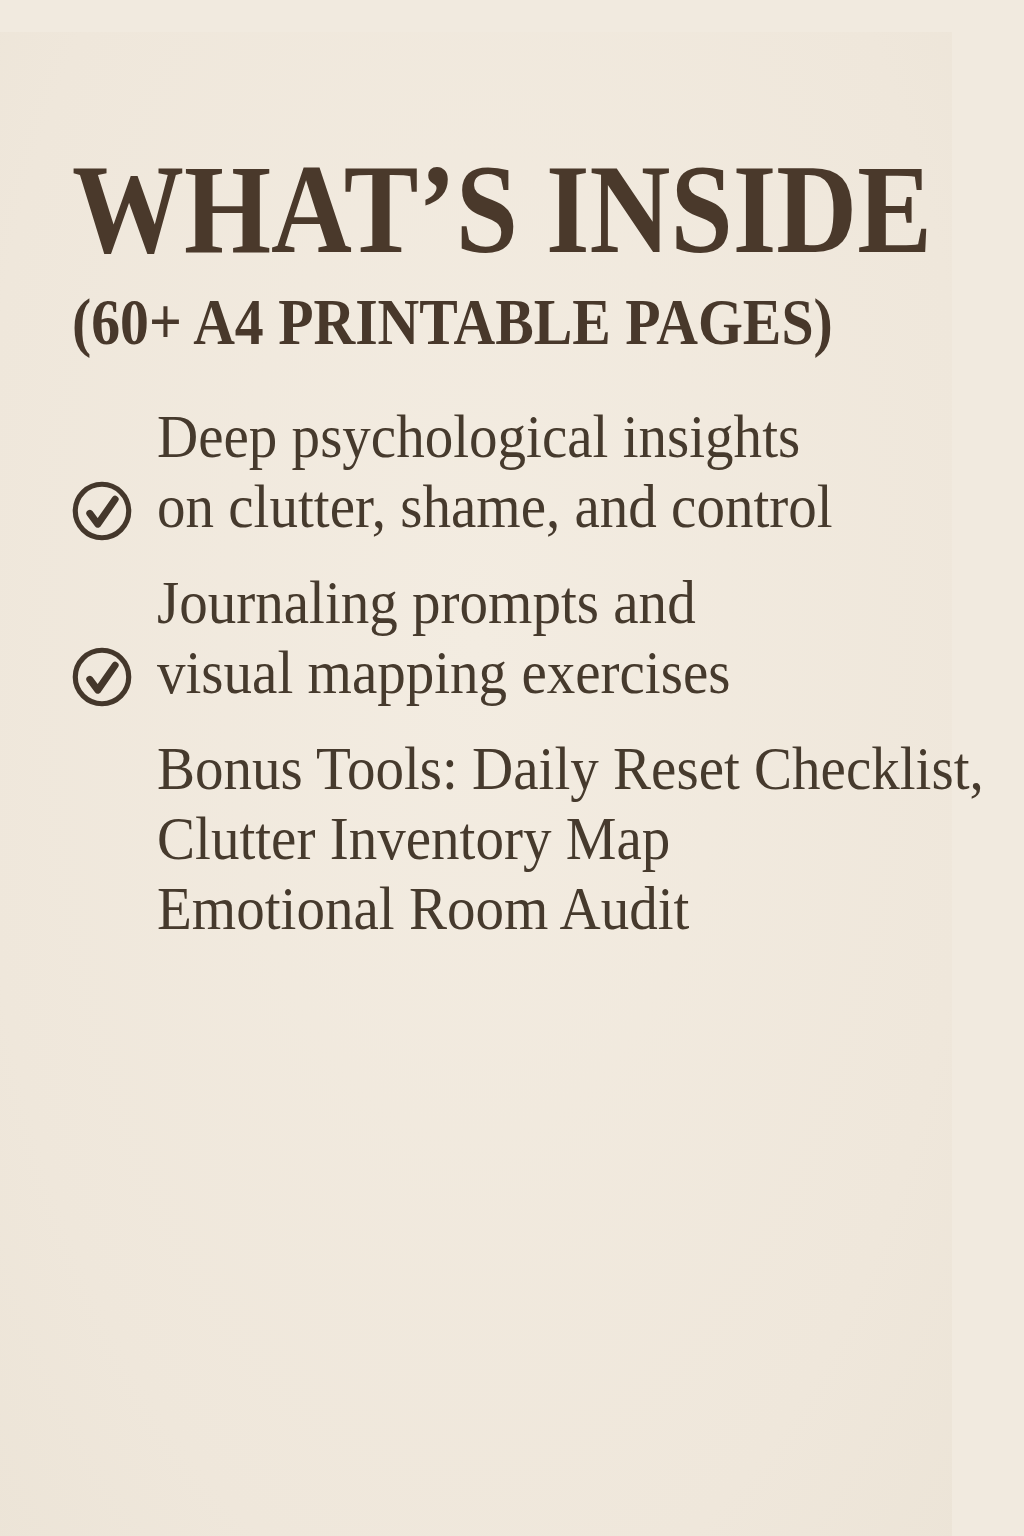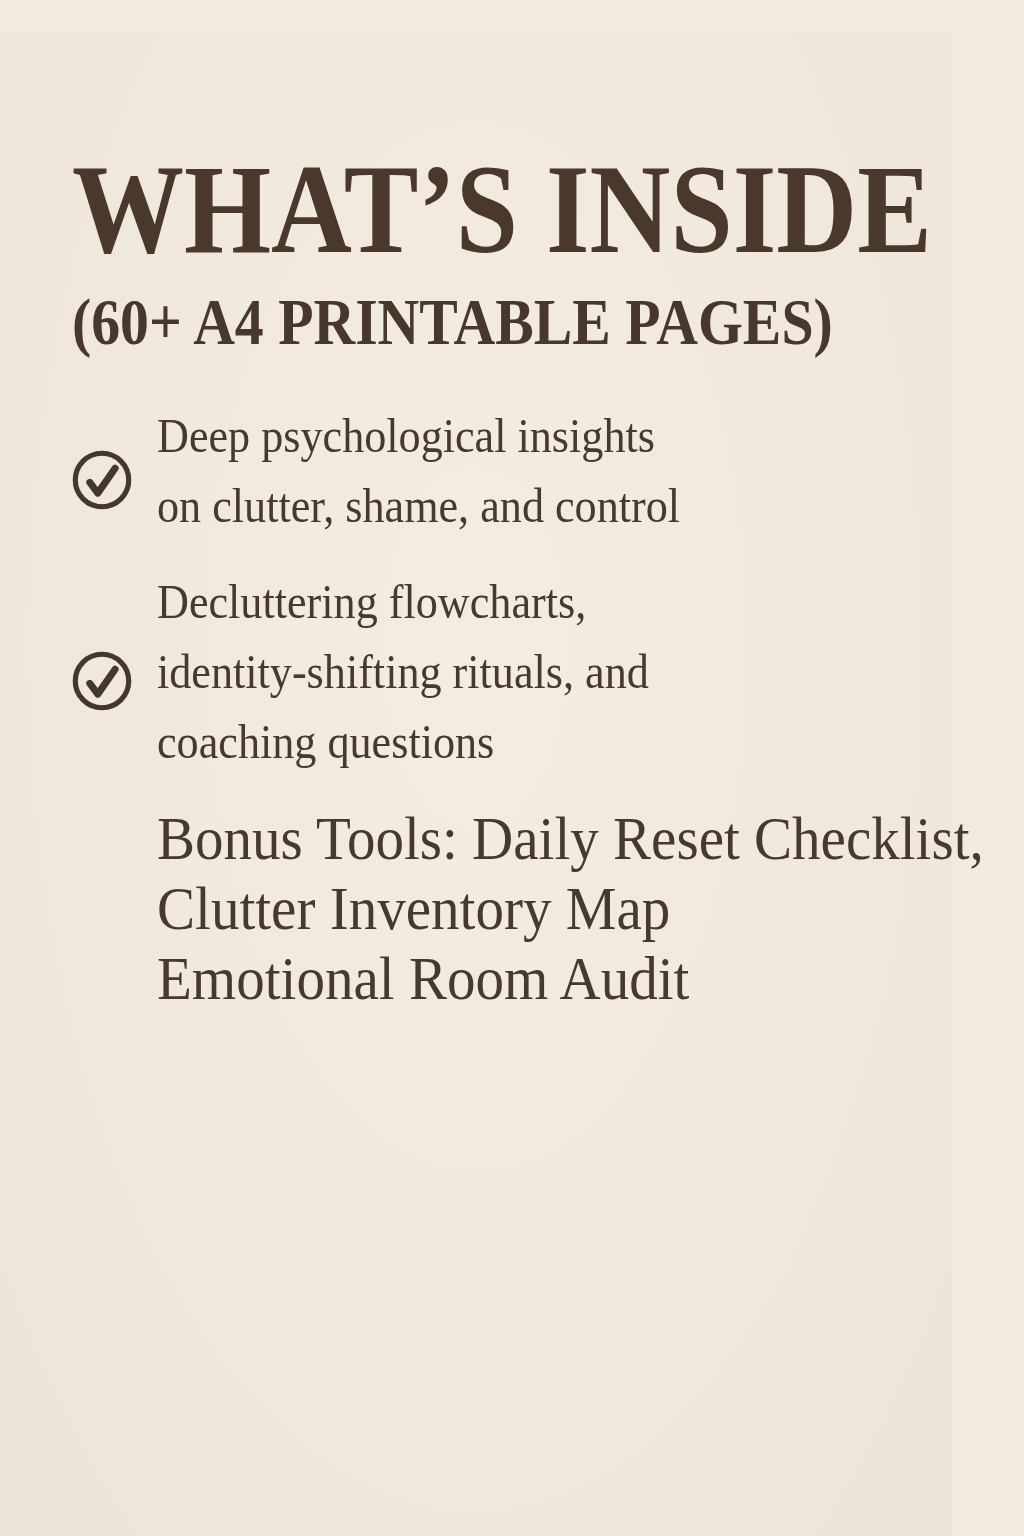--- a/index.html
+++ b/index.html
@@ -45,23 +45,23 @@
     font-size: 66px;
     line-height: 66px;
     font-weight: bold;
     color: #48382b;
   }
   .list {
     margin-top: 46px;
   }
   .item {
     display: flex;
-    align-items: center;
+    align-items: flex-end;
     margin-bottom: 26px;
-    font-size: 48px;
+    font-size: 62px;
     line-height: 70px;
   }
   .check {
     flex: 0 0 60px;
     width: 60px;
     height: 60px;
     margin-top: 17px;
     margin-right: 25px;
     color: #44372b;
   }
@@ -99,34 +99,33 @@
           <path d="M19 34.5 L27.5 46 L46 19.5" fill="none" stroke="currentColor" stroke-width="7.5" stroke-linecap="round" stroke-linejoin="round"></path>
         </svg>
       </span>
       <div class="item-text cond-body">
         <div class="line">Deep psychological insights</div>
         <div class="line">on clutter, shame, and control</div>
       </div>
     </div>
 
 
-
     <div class="item">
       <span class="check">
         <svg viewBox="0 0 64 64" aria-hidden="true">
           <circle cx="32" cy="32" r="28.5" fill="none" stroke="currentColor" stroke-width="5.5"></circle>
           <path d="M19 34.5 L27.5 46 L46 19.5" fill="none" stroke="currentColor" stroke-width="7.5" stroke-linecap="round" stroke-linejoin="round"></path>
         </svg>
       </span>
       <div class="item-text cond-body">
-        <div class="line">Decluttering flowcharts,</div>
-        <div class="line">identity-shifting rituals, and</div>
-        <div class="line">coaching questions</div>
+        <div class="line">Journaling prompts and</div>
+        <div class="line">visual mapping exercises</div>
       </div>
     </div>
+
 
   </div>
 
   <div class="bonus cond-body">
     <div class="line">Bonus Tools: Daily Reset Checklist,</div>
     <div class="line">Clutter Inventory Map</div>
     <div class="line">Emotional Room Audit</div>
   </div>
 
 </div>

